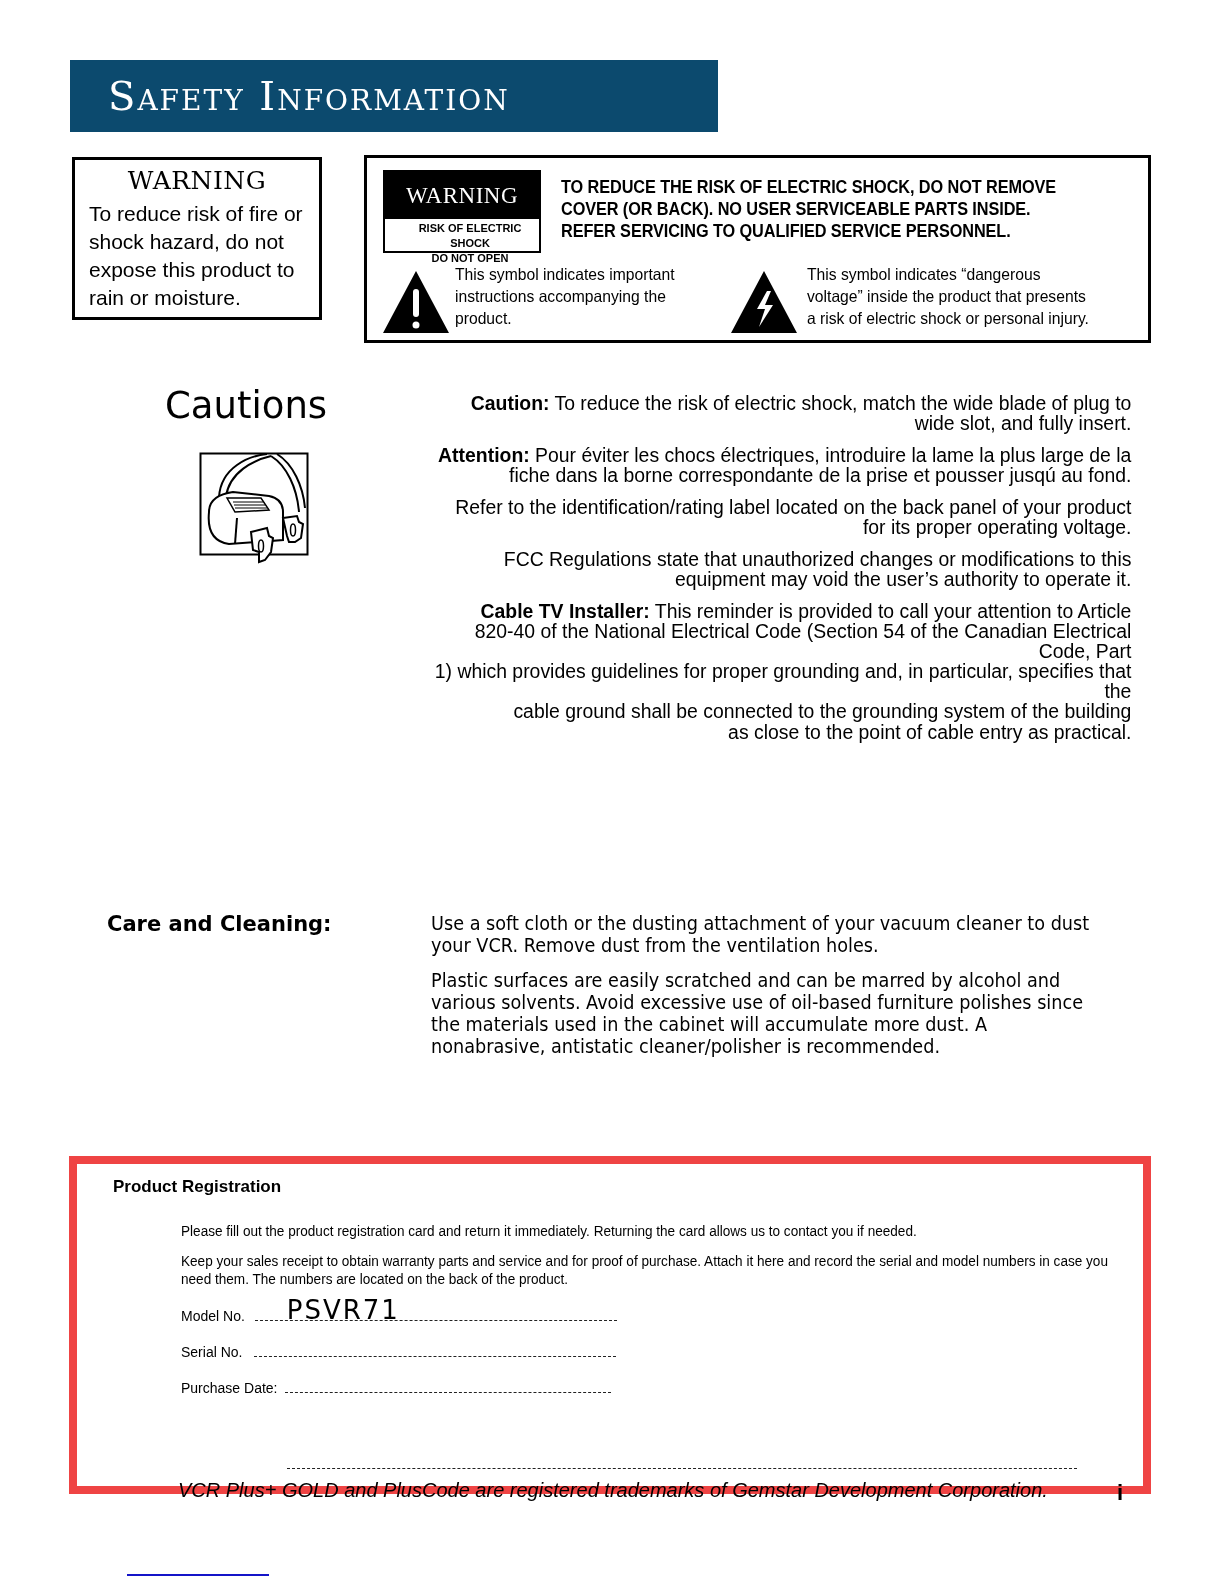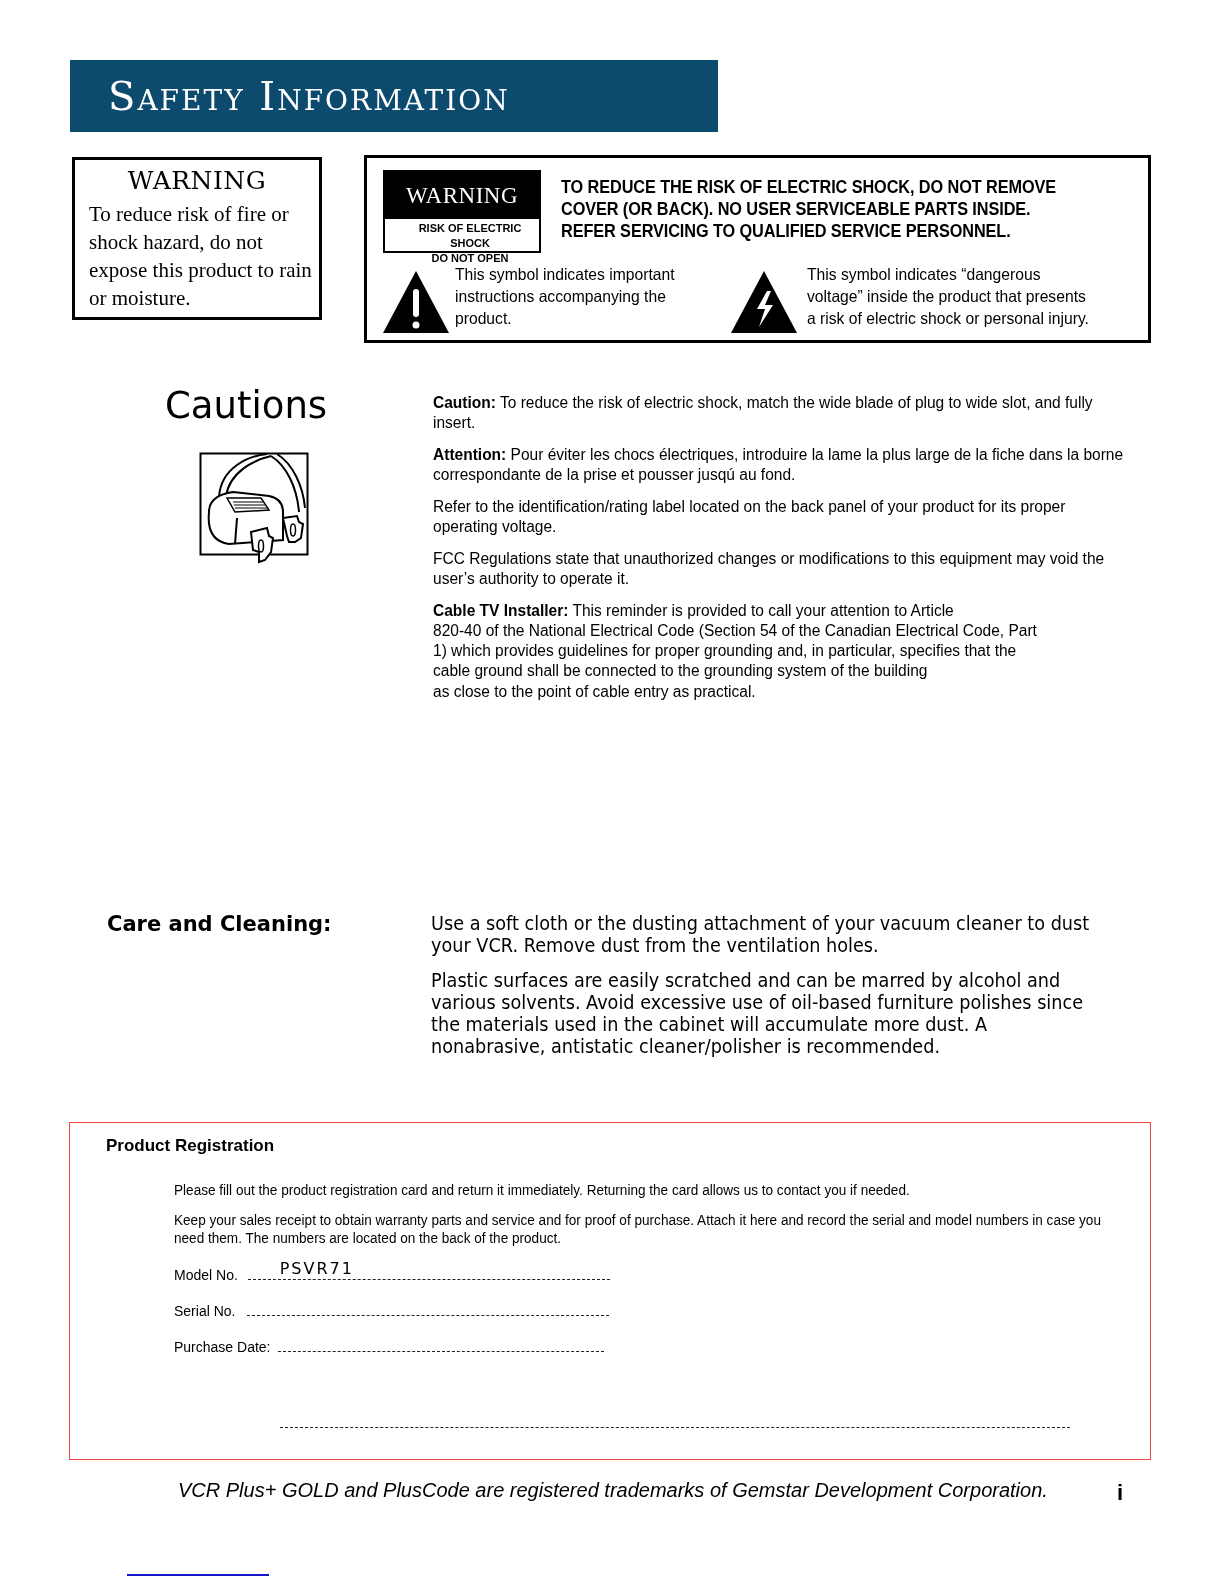--- a/index.html
+++ b/index.html
@@ -6,52 +6,52 @@
   body { width: 1224px; height: 1584px; position: relative; overflow: hidden; color: #000; font-family: "Liberation Sans", sans-serif; }
   .abs { position: absolute; }
 
   
   .banner { left: 70px; top: 60px; width: 648px; height: 72px; background: #0c4a6e; }
   .banner-title { position: absolute; left: 38px; top: 12px; color: #fff; font-family: "DejaVu Serif", serif; font-size: 40px; font-variant: small-caps; letter-spacing: 2px; line-height: 48px; white-space: nowrap; }
 
   
   .warn-box { left: 72px; top: 157px; width: 250px; height: 163px; border: 3px solid #000; box-sizing: border-box; }
   .warn-box-title { position: absolute; left: 0; right: 0; top: 6px; text-align: center; font-family: "DejaVu Serif", serif; font-size: 25px; line-height: 30px; letter-spacing: 0.5px; }
-  .warn-box-text { position: absolute; left: 14px; top: 40px; width: 232px; font-family: Liberation Serif, serif; font-size: 21px; line-height: 28px; }
+  .warn-box-text { position: absolute; left: 14px; top: 40px; width: 232px; font-family: Liberation Sans, sans-serif; font-size: 21px; line-height: 28px; }
 
   
   .shock-box { left: 364px; top: 155px; width: 787px; height: 188px; border: 3px solid #000; box-sizing: border-box; }
   .label-plate { position: absolute; left: 16px; top: 12px; width: 158px; height: 83px; border: 2px solid #000; box-sizing: border-box; }
   .label-plate-top { position: absolute; left: 0; top: 0; right: 0; height: 47px; background: #000; color: #fff; text-align: center; font-family: "Liberation Serif", serif; font-size: 23px; line-height: 47px; letter-spacing: 0.5px; }
   .label-plate-bottom { position: absolute; left: 16px; right: 0; top: 49px; text-align: center; font-size: 11px; font-weight: bold; line-height: 15px; }
   .shock-text { position: absolute; left: 194px; top: 18px; width: 580px; font-size: 17.5px; font-weight: bold; line-height: 22px; letter-spacing: -0.1px; transform: scaleX(0.93); transform-origin: left top; white-space: nowrap; }
   .symbol-row { position: absolute; top: 105px; }
   .sym-icon { position: absolute; top: 6px; width: 70px; height: 66px; }
   .sym-text { position: absolute; font-size: 16.5px; line-height: 22px; white-space: nowrap; transform: scaleX(0.95); transform-origin: left top; }
 
   
   .cautions-title { left: 165px; top: 384px; font-family: "DejaVu Sans", sans-serif; font-size: 37px; line-height: 44px; font-weight: normal; }
   .plug-icon { left: 199px; top: 452px; width: 110px; height: 116px; }
-  .cautions-body { left: 433px; top: 393px; width: 720px; font-size: 16px; line-height: 20px; }
+  .cautions-body { left: 433px; top: 393px; width: 720px; font-size: 20px; line-height: 20px; text-align: right; }
   .cautions-body p { margin: 0 0 12px 0; transform: scaleX(0.97); transform-origin: left top; }
   .cautions-body b { font-weight: bold; }
   .cable-line { display: block; }
 
   
   .care-title { left: 107px; top: 912px; font-family: "DejaVu Sans", sans-serif; font-weight: bold; font-size: 21px; line-height: 24px; }
   .care-body { left: 431px; top: 912px; width: 720px; font-family: "DejaVu Sans", sans-serif; font-size: 19px; line-height: 22px; }
   .care-body p { margin: 0 0 13px 0; transform: scaleX(0.93); transform-origin: left top; white-space: nowrap; }
 
   
-  .reg-box { left: 69px; top: 1122px; width: 1082px; height: 338px; border: 1px solid #ef4444; box-sizing: border-box; }
+  .reg-box { left: 69px; top: 1156px; width: 1082px; height: 338px; border: 8px solid #ef4444; box-sizing: border-box; }
   .reg-title { position: absolute; left: 36px; top: 12px; font-weight: bold; font-size: 17px; line-height: 22px; }
   .reg-p { position: absolute; left: 104px; font-size: 14px; line-height: 18px; width: 960px; transform: scaleX(0.97); transform-origin: left top; }
   .reg-field { position: absolute; left: 104px; font-size: 14px; line-height: 18px; white-space: nowrap; }
   .reg-line { display: inline-block; border-bottom: 1px dashed #222; height: 14px; vertical-align: baseline; margin-left: 6px; position: relative; }
-  .model-value { position: absolute; left: 32px; bottom: -1px; font-family: "DejaVu Sans", sans-serif; font-size: 16px; letter-spacing: 2px; line-height: 22px; }
+  .model-value { position: absolute; left: 32px; bottom: -1px; font-family: "DejaVu Sans", sans-serif; font-size: 26px; letter-spacing: 2px; line-height: 22px; }
 
   .footer-note { left: 178px; top: 1479px; font-style: italic; font-size: 20px; line-height: 22px; white-space: nowrap; }
   .page-num { left: 1117px; top: 1480px; font-weight: bold; font-size: 22px; line-height: 26px; }
   .blue-line { left: 127px; top: 1574px; width: 142px; height: 2px; background: #1414c8; }
 </style>
 </head>
 <body>
 
 <div class="abs banner">
   <div class="banner-title">Safety Information</div>

